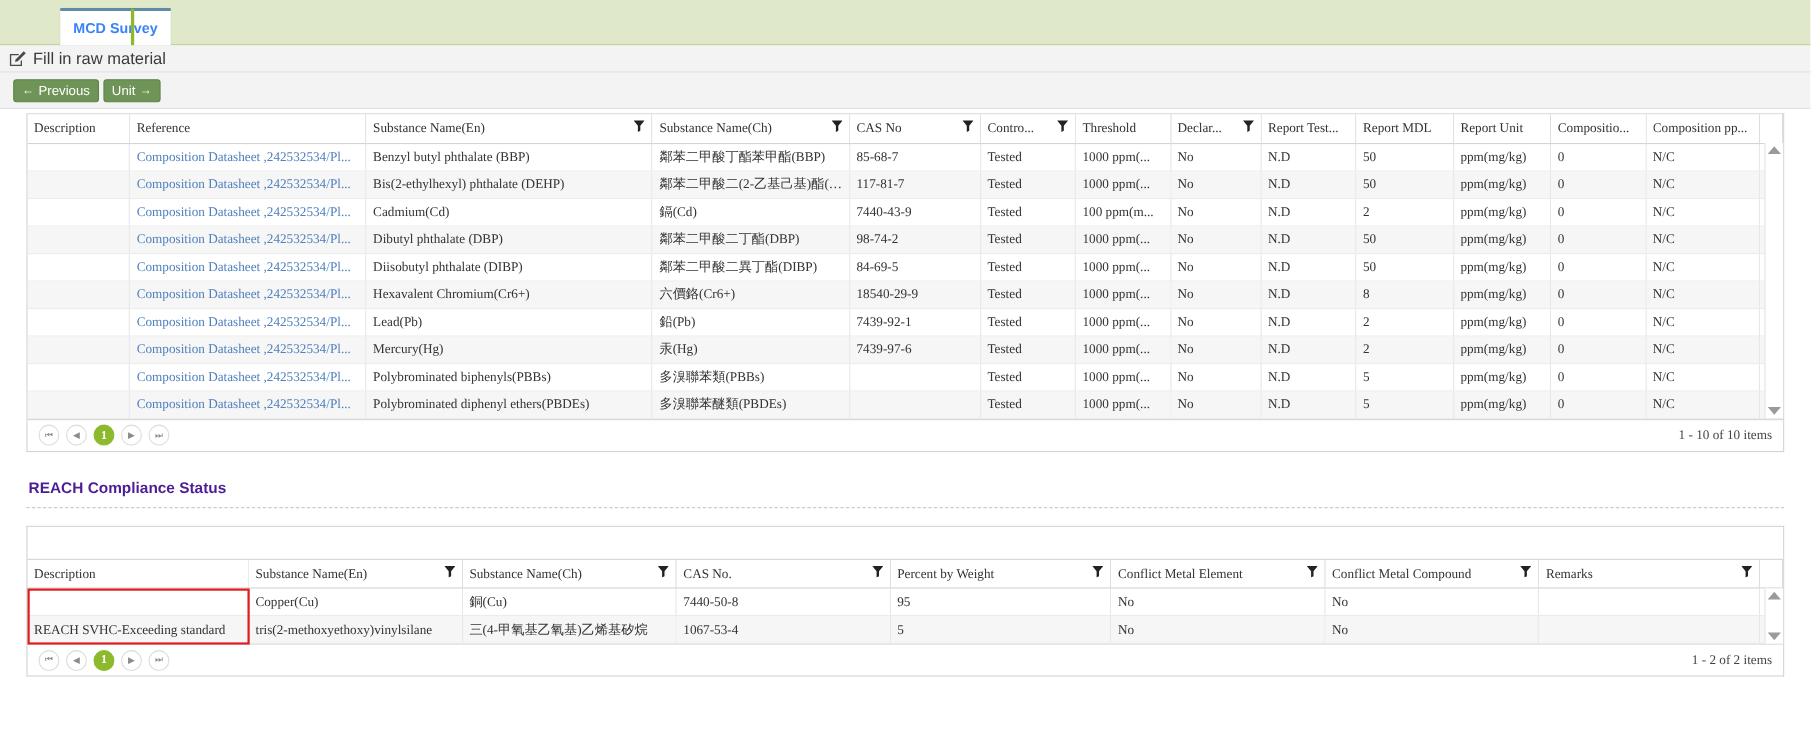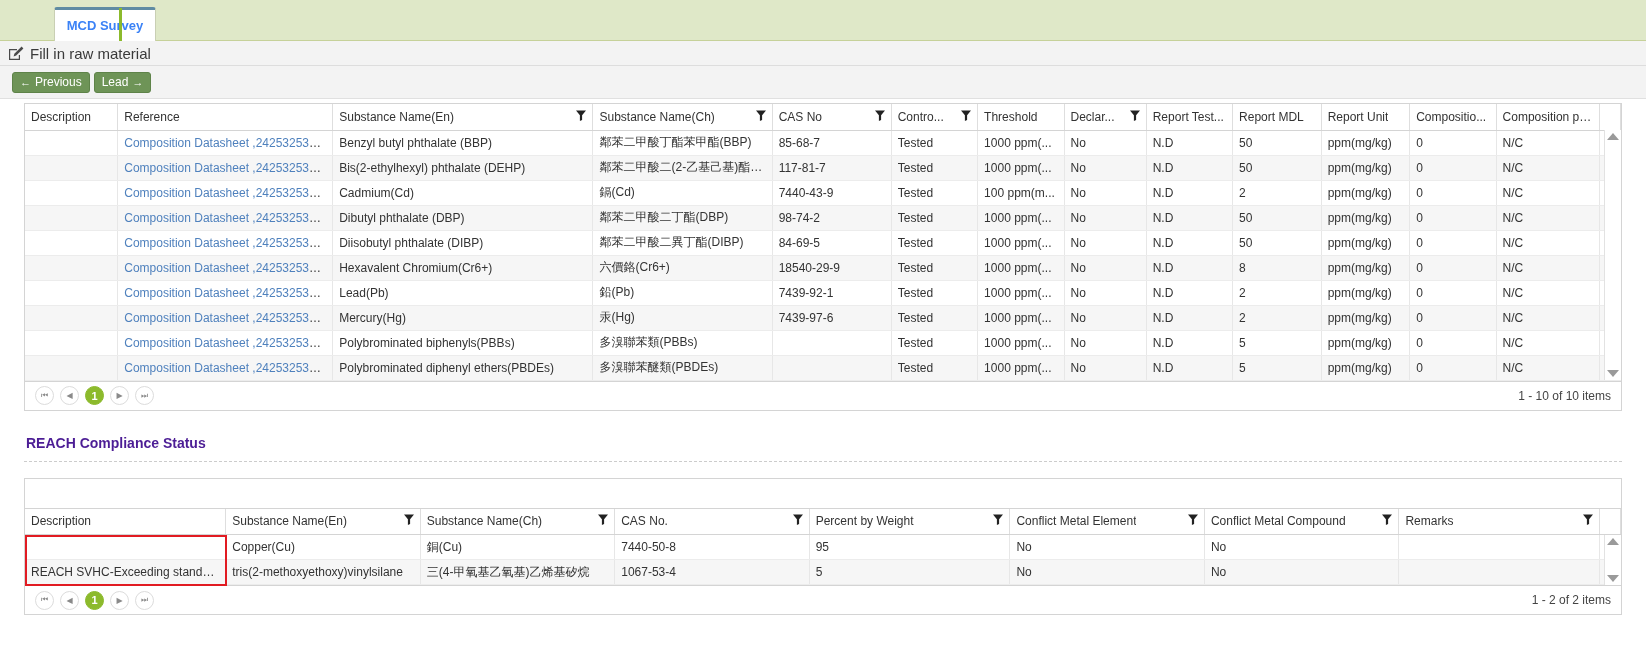--- a/index.html
+++ b/index.html
@@ -195,21 +195,21 @@
   }
 
   .redbox {
     position: absolute;
     border: 2px solid #e11b22;
     pointer-events: none;
     z-index: 5;
   }
 
   
-  .content { padding: 4px 24px; }
+  .content { padding: 4px 24px; font-family: Liberation Serif, serif; }
 </style>
 </head>
 <body>
 
 <div class="tabstrip">
   <div class="tab">
     <span>MCD Survey</span>
   </div>
   <div class="tab-accent"></div>
 </div>
@@ -223,21 +223,21 @@
   </span>
   <span class="title">Fill in raw material</span>
 </div>
 
 <div class="toolbar">
   <button class="btn">
     <span class="arrow">←</span>
     <span>Previous</span>
   </button>
   <button class="btn">
-    <span>Lead</span>
+    <span>Unit</span>
     <span class="arrow">→</span>
   </button>
 </div>
 
 <div class="content">
 
   <div class="gridwrap">
     <div class="grid">
       <table class="gtab" id="mat-table">
         <colgroup>

